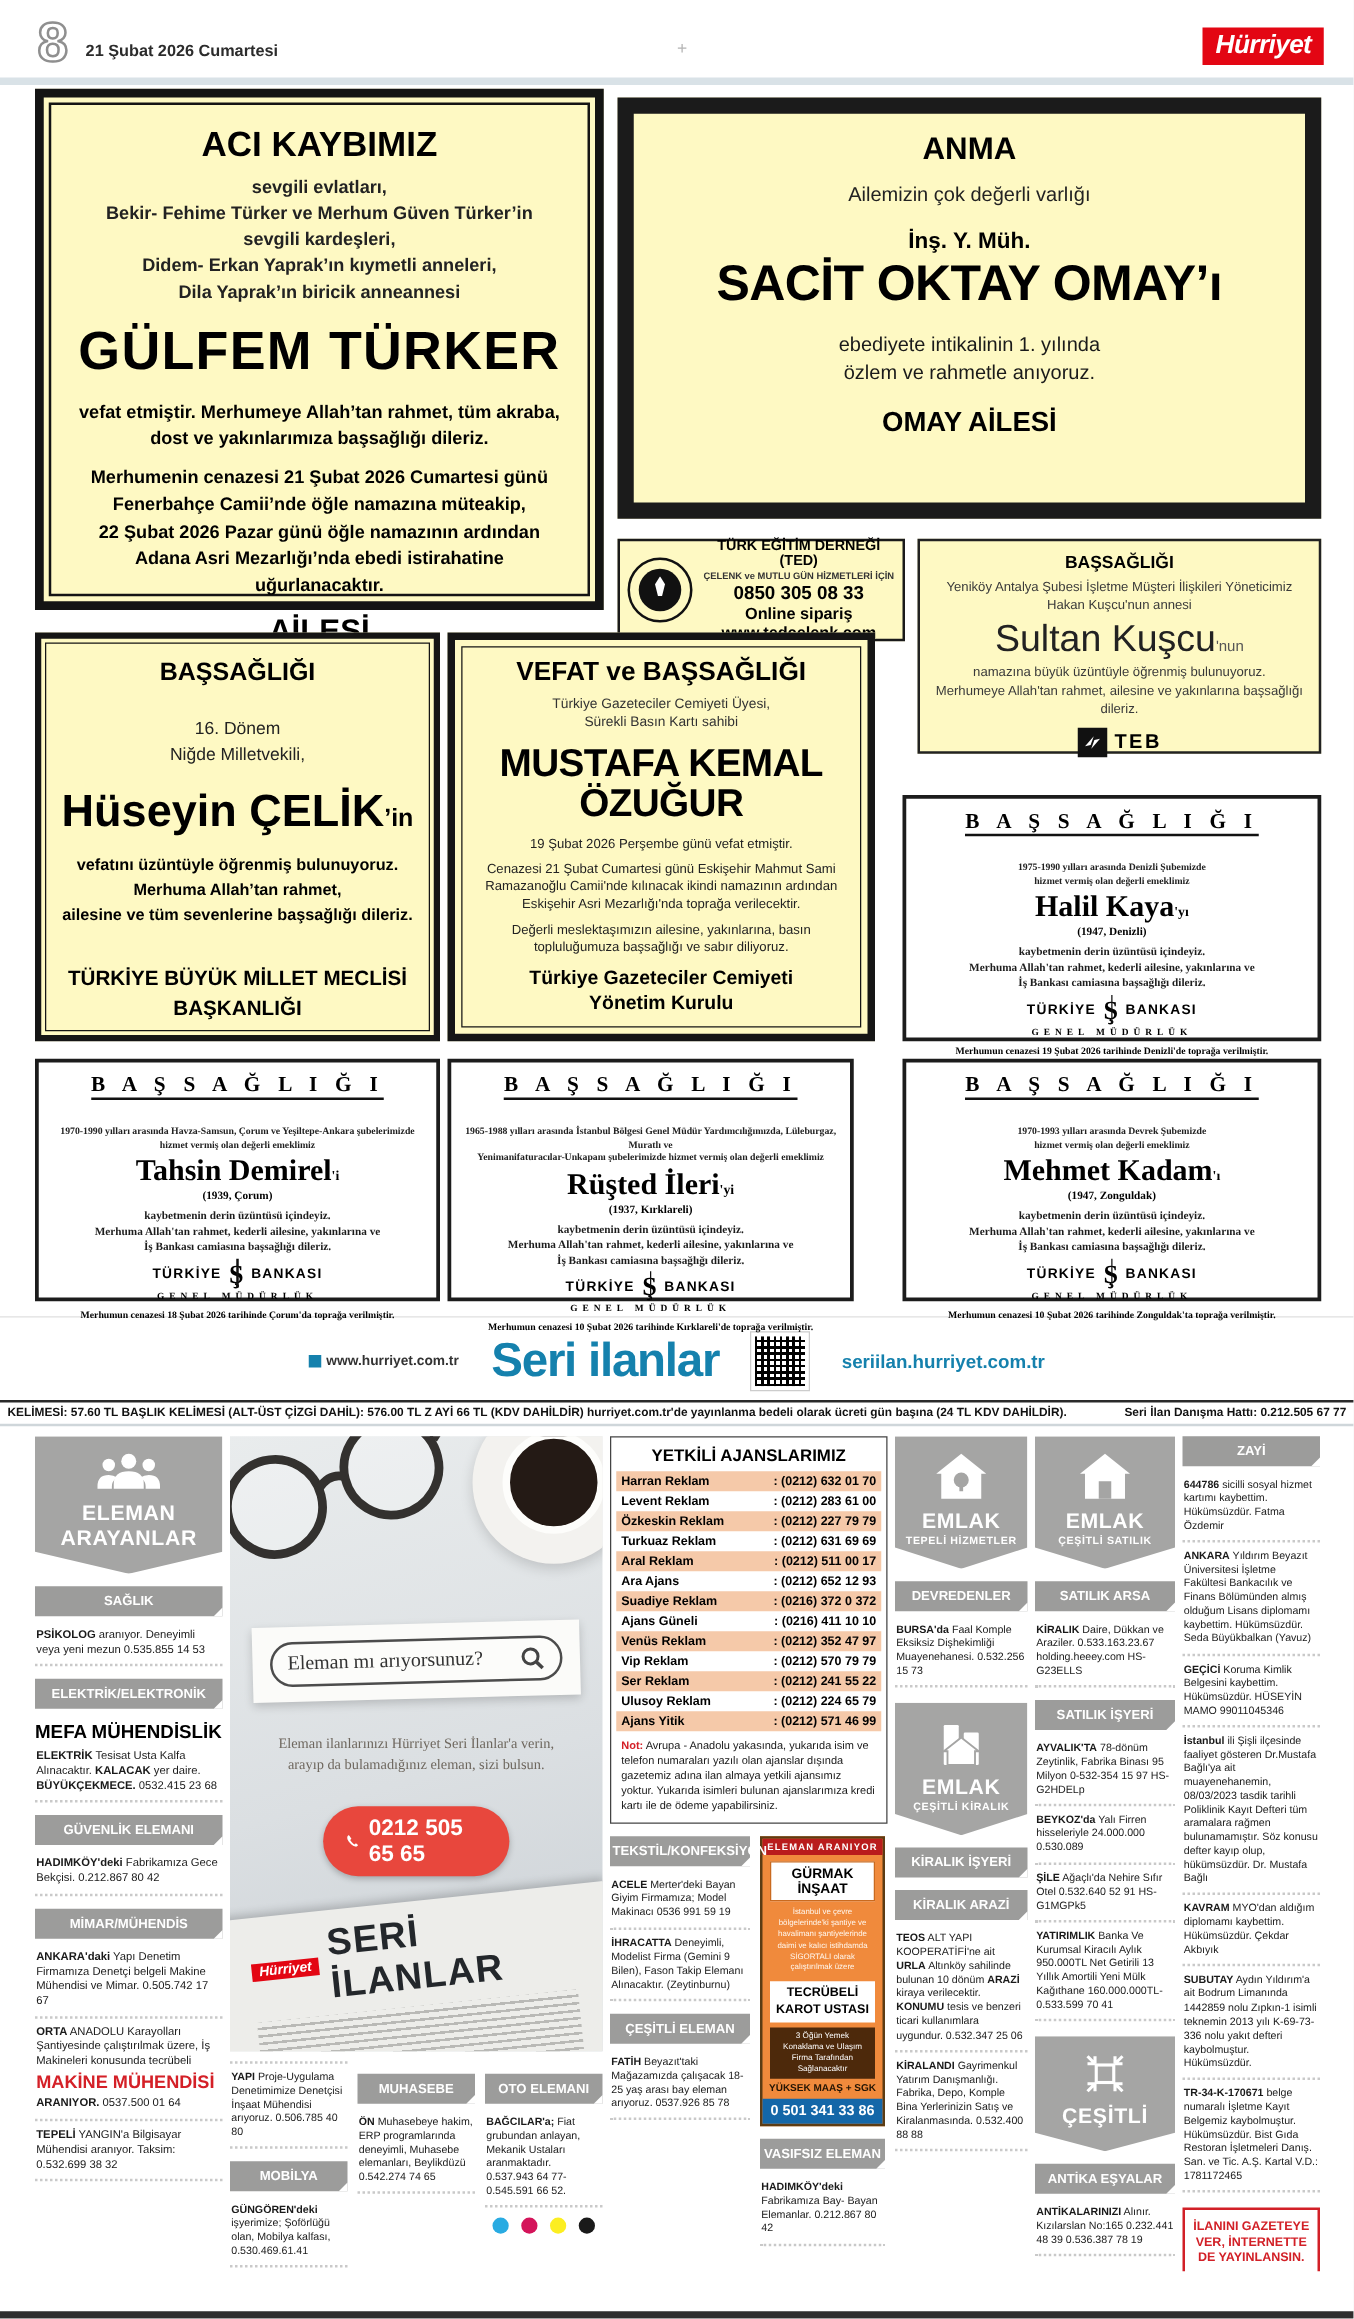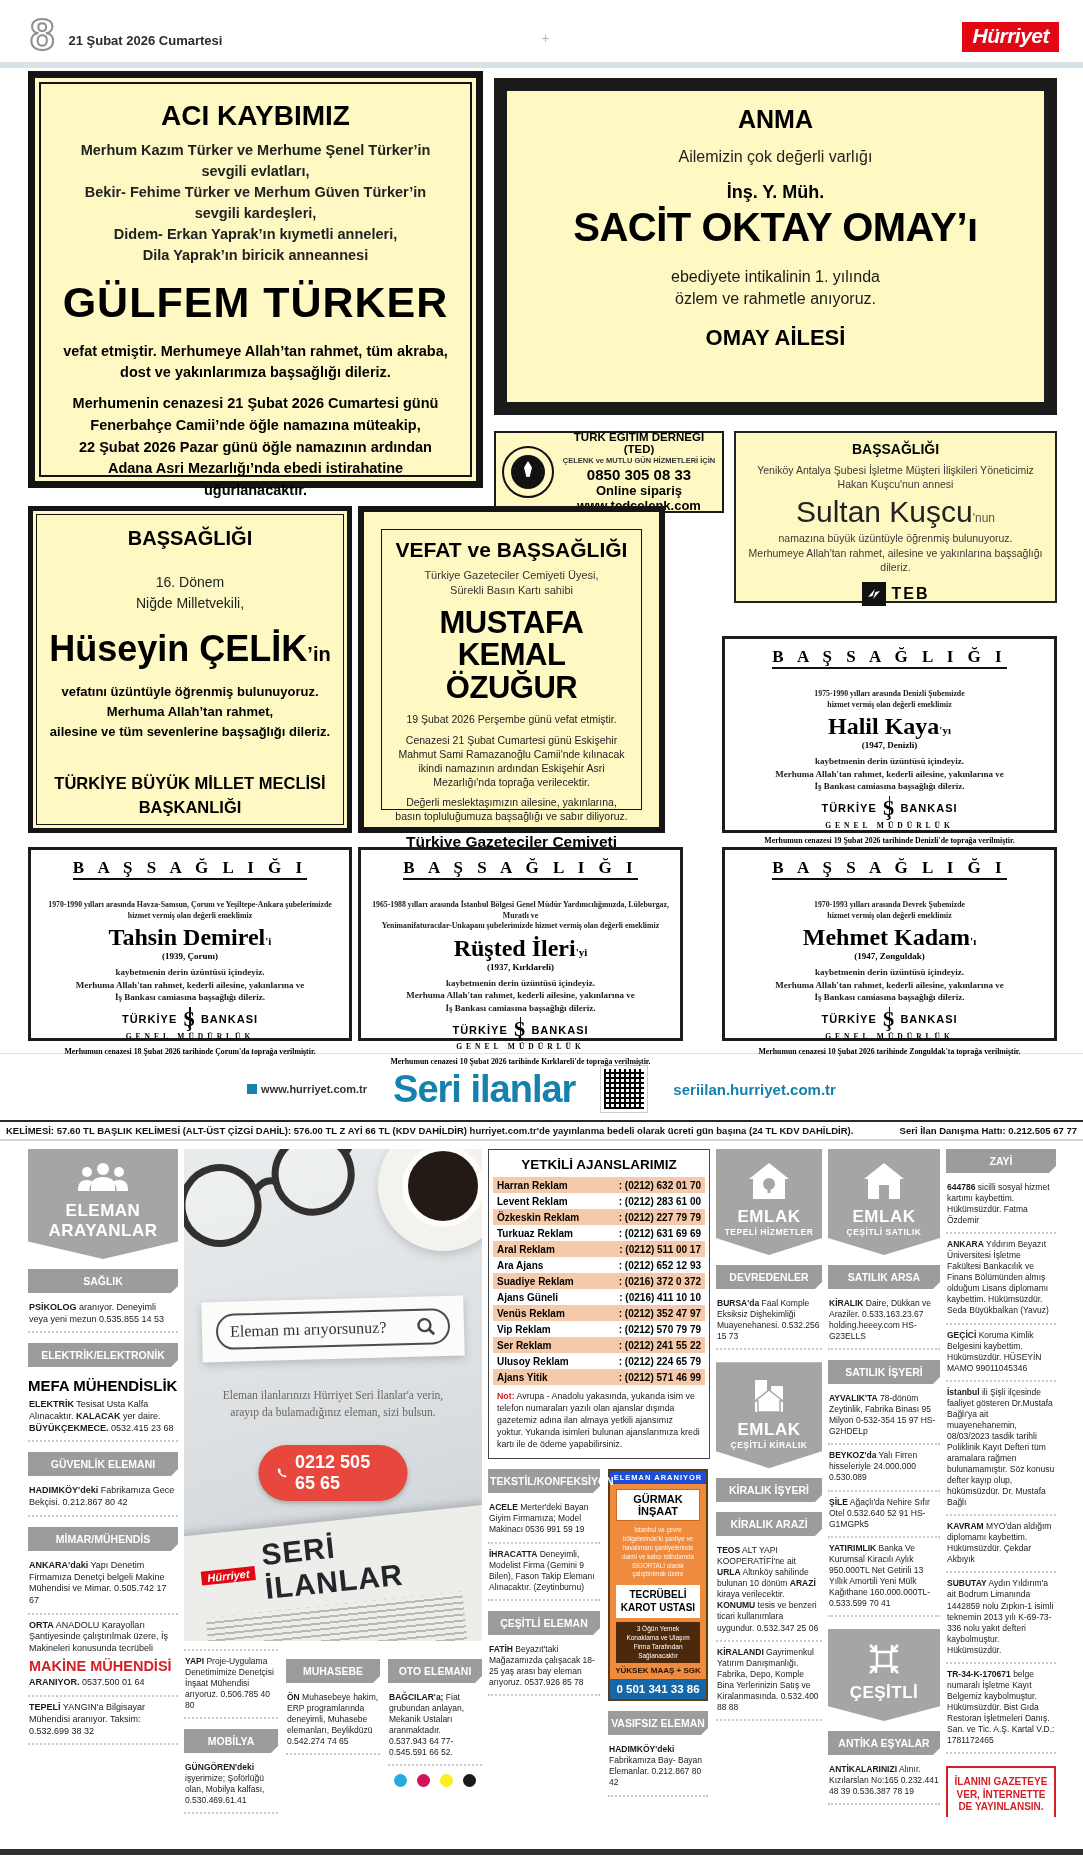--- a/index.html
+++ b/index.html
@@ -60,21 +60,21 @@
 
   .celik { left:28px; top:438px; width:324px; height:327px; border:5px solid #151515; padding:3px; }
   .celik .inner2 { border:1.5px solid #151515; height:100%; padding:12px 8px; }
   .c-title { font-size:20px; font-weight:800; margin-bottom:22px; }
   .c-line { font-size:14px; color:#222; line-height:1.5; }
   .c-name { font-size:36px; font-weight:800; margin:14px 0 12px; }
   .c-suffix { font-size:20px; font-weight:700; }
   .c-body { font-size:13px; font-weight:600; line-height:1.55; }
   .c-sig { font-size:16.5px; font-weight:800; line-height:1.4; margin-top:30px;text-align:center; }
 
-  .ozugur { left:358px; top:438px; width:307px; height:327px; border:6px solid #151515; padding:17px; }
+  .ozugur { left:358px; top:438px; width:342px; height:327px; border:6px solid #151515; padding:5px; }
   .ozugur .inner2 { border:1.5px solid #151515; height:100%; padding:8px 8px; }
   .z-title { font-size:21px; font-weight:800; margin-bottom:6px; }
   .z-line { font-size:11px; color:#333; line-height:1.4; }
   .z-name { font-size:31px; font-weight:900; line-height:1.05; margin:8px 0; letter-spacing:-.5px; }
   .z-p { font-size:10.5px; color:#222; line-height:1.35; margin:6px 4px; }
   .z-sig { font-size:15.5px; font-weight:800; line-height:1.3; margin-top:8px; }
 
   .ibox { border:3px solid #1c1c1c; padding:8px 6px 4px; font-family:"Liberation Serif", serif; text-align:center; position:absolute; background:#fff; }
   .ibox:nth-child(1) { left:722px; top:568px; width:335px; height:197px; }
   .ibox:nth-child(2) { left:28px;  top:779px; width:324px; height:194px; }
@@ -146,21 +146,21 @@
   .agbox { border:1.5px solid #444; padding:4px 4px 6px; }
   .ag-title { font-size:13.5px; font-weight:900; text-align:center; padding:3px 0 5px; }
   .agrow { display:flex; justify-content:space-between; font-size:10px; font-weight:700; padding:2.5px 4px; }
   .agrow:nth-child(odd) { background:#f5c9a9; }
   .ag-note { font-size:8.8px; line-height:1.35; padding:6px 4px 2px; color:#1a1a1a; }
   .subrow { display:flex; gap:8px; }
   .subL { width:112px; } .subR { width:100px; }
 
   
   .gurmak { border:2px solid #5c3c14; background:#f08a3c; text-align:center; margin-top:10px; }
-  .gm-tag { background:#1d4ed8; color:#fff; font-size:7.5px; font-weight:700; padding:2px; letter-spacing:1px; }
+  .gm-tag { background:#b91c1c; color:#fff; font-size:7.5px; font-weight:700; padding:2px; letter-spacing:1px; }
   .gm-brand { background:#fff; margin:5px 6px 3px; font-size:11px; font-weight:800; padding:3px 1px; border:1px solid #c96a1f; }
   .gm-small { font-size:6.3px; color:#fff7ee; padding:2px 6px; line-height:1.4; }
   .gm-role { background:#fff; margin:4px 6px; font-size:10px; font-weight:800; padding:4px 1px; line-height:1.25; }
   .gm-perks { background:rgba(40,20,0,.82); color:#fff; font-size:6.5px; padding:3px 4px; margin:0 6px; line-height:1.35; }
   .gm-salary { font-size:8px; font-weight:800; color:#241504; padding:3px 0 4px; }
   .gm-phone { background:#1467a8; color:#fff; font-size:11.5px; font-weight:800; padding:4px 0; }
 
   
   .ilanbox { border:2.5px solid #d22027; padding:8px 5px 6px; text-align:center; margin-top:12px; }
   .il-title { color:#d22027; font-size:10px; font-weight:900; line-height:1.25; }
@@ -179,21 +179,20 @@
   </div>
   <div class="mast-rule"></div>
   <div class="cropmark">+</div>
 
   <div class="obits">
 
     <div class="box gulfem tc">
       <div class="inner2">
         <div class="g-title">ACI KAYBIMIZ</div>
         <div class="g-intro">
-          <div><span>Merhum </span><span class="rb">Kazım Türker</span><span> ve Merhume </span><span class="rb">Şenel Türker</span><span>’in</span></div>
           <div><span>sevgili evlatları,</span></div>
           <div><span>Bekir- Fehime Türker ve Merhum Güven Türker’in</span></div>
           <div><span>sevgili kardeşleri,</span></div>
           <div><span>Didem- Erkan Yaprak’ın kıymetli anneleri,</span></div>
           <div><span>Dila Yaprak’ın biricik anneannesi</span></div>
         </div>
         <div class="g-name">GÜLFEM TÜRKER</div>
         <div class="g-body">vefat etmiştir. Merhumeye Allah’tan rahmet, tüm akraba, dost ve yakınlarımıza başsağlığı dileriz.</div>
         <div class="g-funeral">
           <div><span>Merhumenin cenazesi </span><span class="rb">21 Şubat 2026 Cumartesi</span><span> günü</span></div>

